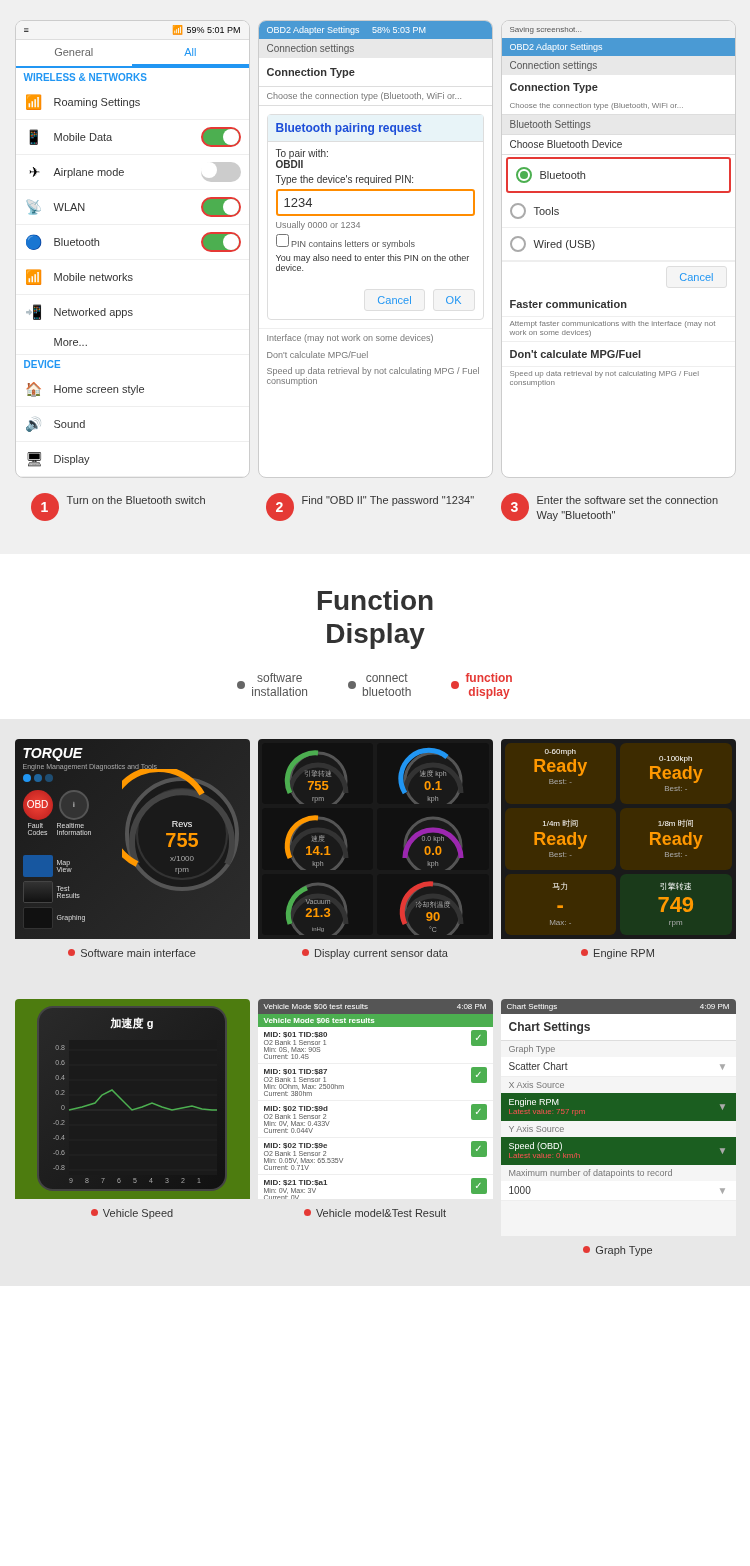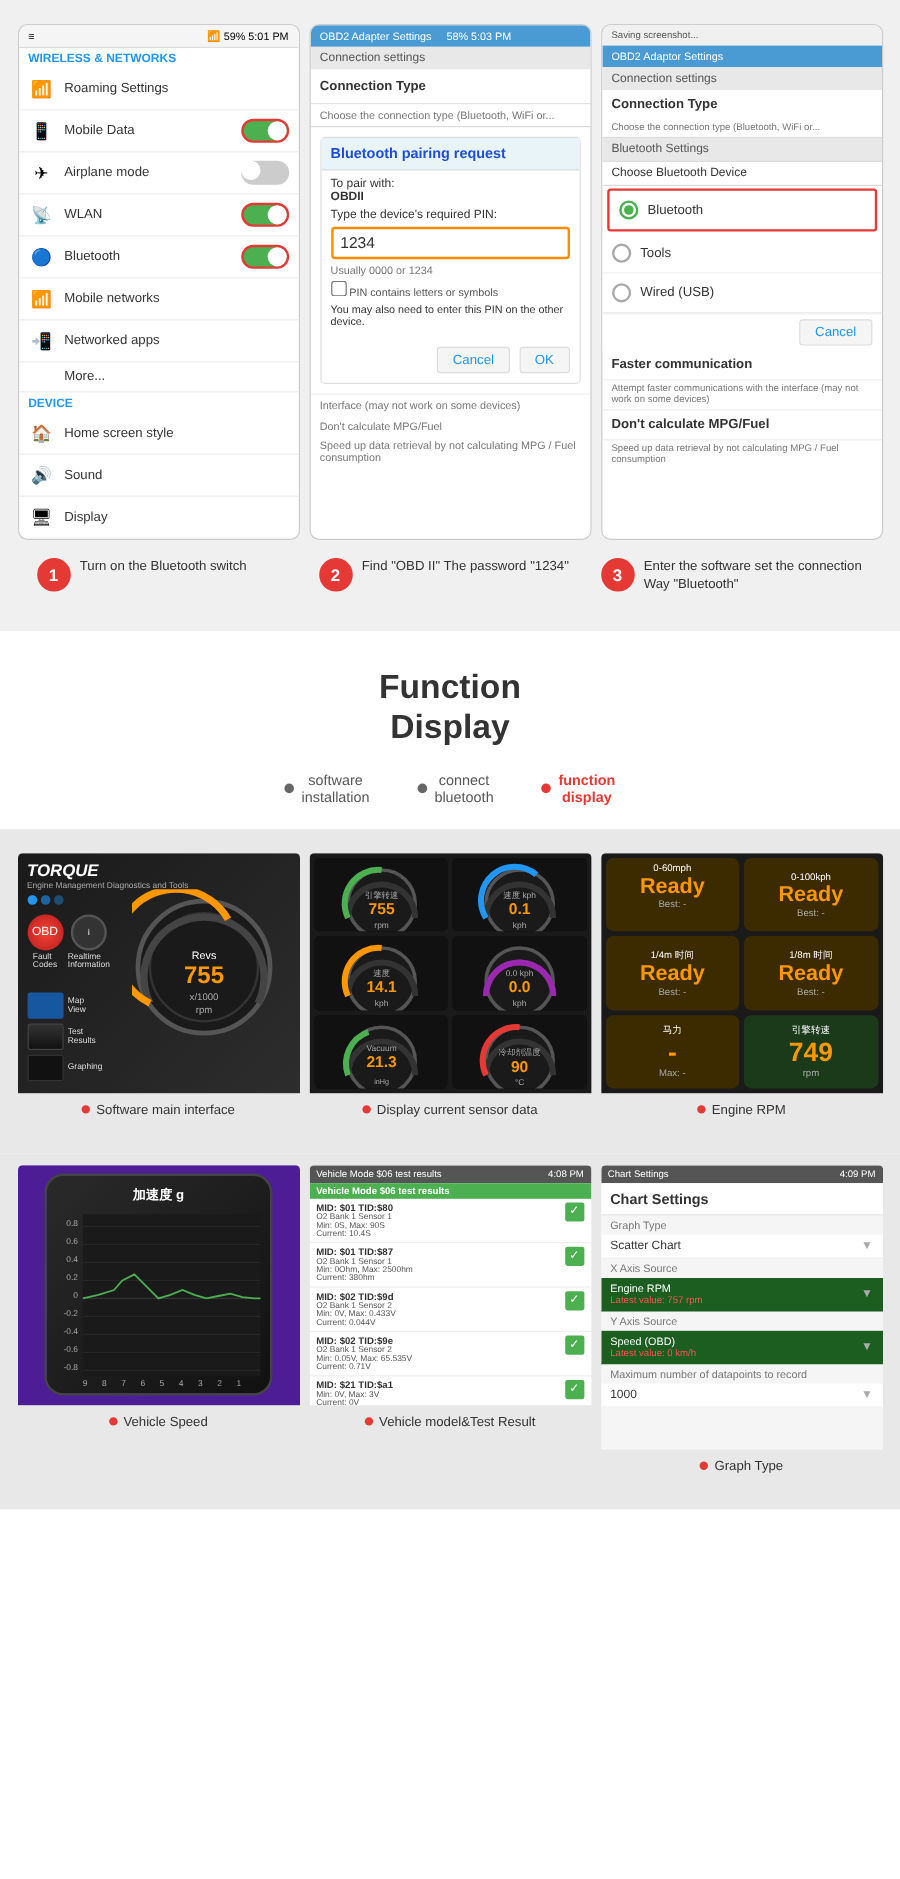--- a/index.html
+++ b/index.html
@@ -555,20 +555,24 @@
 </head>
 <body>
 
 <div class="setup-section">
   <div class="setup-grid">
 
     <div class="phone-screen">
       <div class="phone1-header">
         <span>≡</span>
         <span>📶 59% 5:01 PM</span>
+      </div>
+      <div class="phone1-tabs">
+        <div class="phone1-tab">General</div>
+        <div class="phone1-tab active">All</div>
       </div>
       <div class="section-label">WIRELESS &amp; NETWORKS</div>
 
       <div class="settings-item">
         <div class="settings-icon">📶</div>
         <div class="settings-text">Roaming Settings</div>
       </div>
       <div class="settings-item">
         <div class="settings-icon">📱</div>
         <div class="settings-text">Mobile Data</div>
@@ -732,21 +736,21 @@
           <div style="display:flex;flex-direction:column;align-items:center;gap:2px">
             <div style="width:30px;height:30px;border-radius:50%;background:radial-gradient(circle,#f44336,#b71c1c);display:flex;align-items:center;justify-content:center;font-size:10px;color:#fff">OBD</div>
             <span style="color:#ddd;font-size:7px">Fault<br>Codes</span>
           </div>
           <div style="display:flex;flex-direction:column;align-items:center;gap:2px">
             <div style="width:30px;height:30px;border-radius:50%;background:#333;border:2px solid #555;display:flex;align-items:center;justify-content:center;font-size:7px;color:#fff">ℹ</div>
             <span style="color:#ddd;font-size:7px">Realtime<br>Information</span>
           </div>
         </div>
 
-        <div style="position:absolute;right:20px;top:30px;width:120px;height:130px">
+        <div style="position:absolute;right:8px;top:30px;width:120px;height:130px">
           <svg width="120" height="130" viewBox="0 0 120 130">
             <circle cx="60" cy="65" r="55" fill="#1a1a1a" stroke="#555" stroke-width="4"></circle>
             <circle cx="60" cy="65" r="45" fill="none" stroke="#333" stroke-width="2"></circle>
 
             <path d="M 15 95 A 50 50 0 1 1 105 95" fill="none" stroke="#444" stroke-width="6"></path>
             <path d="M 15 95 A 50 50 0 1 1 80 25" fill="none" stroke="#ff9800" stroke-width="6"></path>
             <text x="60" y="58" text-anchor="middle" fill="#fff" font-size="9">Revs</text>
             <text x="60" y="78" text-anchor="middle" fill="#ff9800" font-size="20" font-weight="bold">755</text>
             <text x="60" y="92" text-anchor="middle" fill="#aaa" font-size="8">x/1000</text>
             <text x="60" y="103" text-anchor="middle" fill="#aaa" font-size="8">rpm</text>
@@ -896,21 +900,21 @@
       </div>
     </div>
 
   </div>
 </div>
 
 <div class="more-section">
   <div class="app-grid">
 
     <div class="app-screenshot">
-      <div style="background:#4c1d95;width:235px;height:200px;display:flex;align-items:center;justify-content:center">
+      <div style="background:#4d7c0f;width:235px;height:200px;display:flex;align-items:center;justify-content:center">
         <div style="width:190px;height:185px;background:linear-gradient(135deg,#2a2a2a,#111);border-radius:16px;border:2px solid #444;padding:8px">
           <div style="color:#fff;font-size:11px;font-weight:bold;text-align:center;margin-bottom:4px">加速度 g</div>
           <svg width="174" height="150" viewBox="0 0 174 150">
 
             <text x="18" y="15" fill="#aaa" font-size="7" text-anchor="end">0.8</text>
             <text x="18" y="30" fill="#aaa" font-size="7" text-anchor="end">0.6</text>
             <text x="18" y="45" fill="#aaa" font-size="7" text-anchor="end">0.4</text>
             <text x="18" y="60" fill="#aaa" font-size="7" text-anchor="end">0.2</text>
             <text x="18" y="75" fill="#aaa" font-size="7" text-anchor="end">0</text>
             <text x="18" y="90" fill="#aaa" font-size="7" text-anchor="end">-0.2</text>

